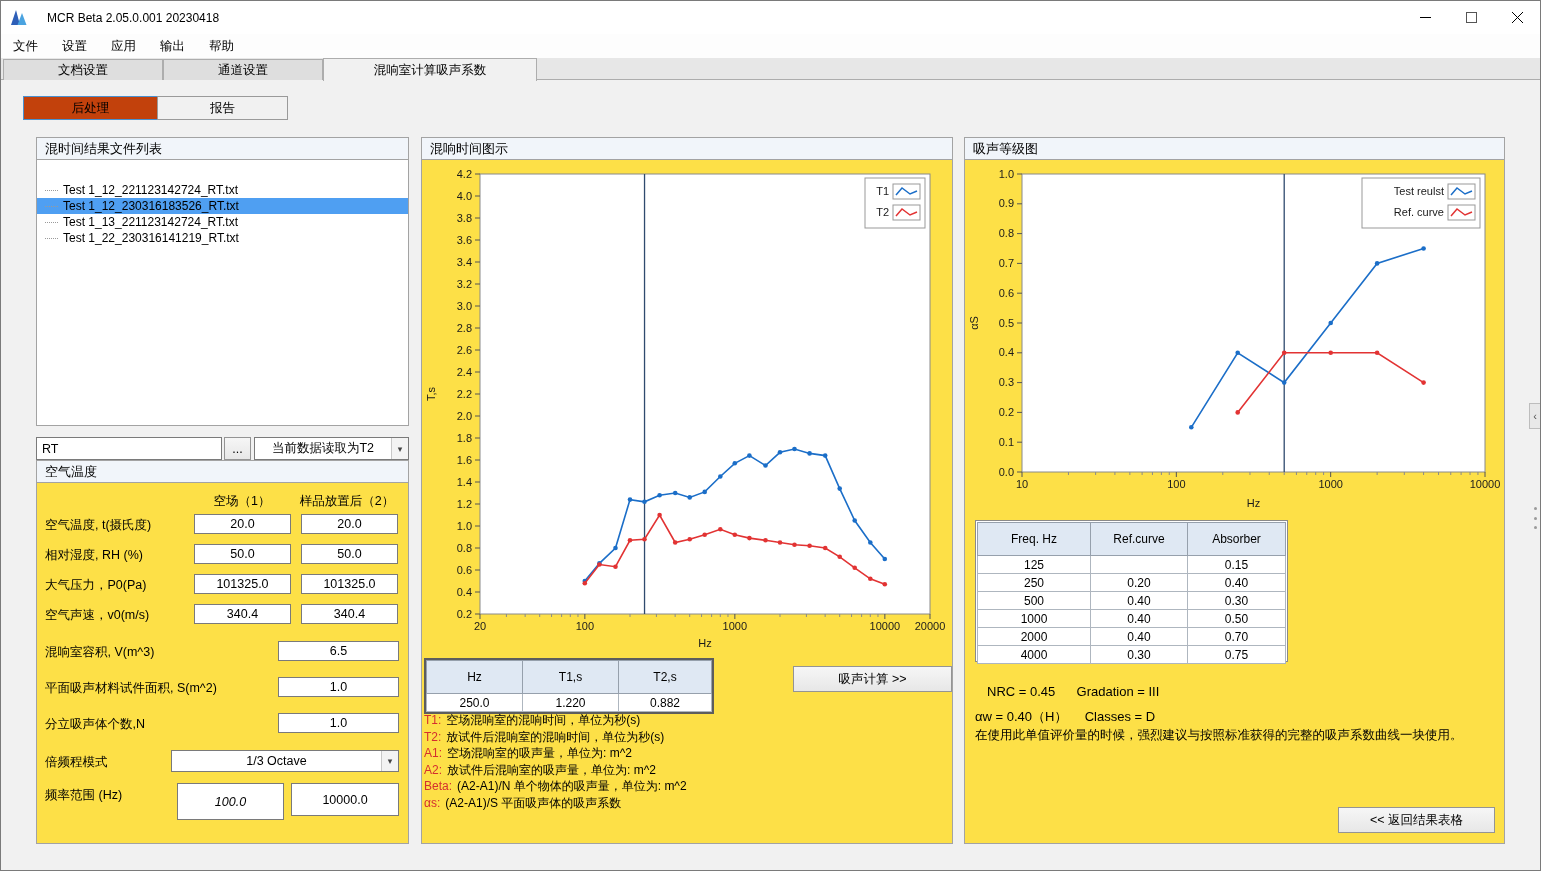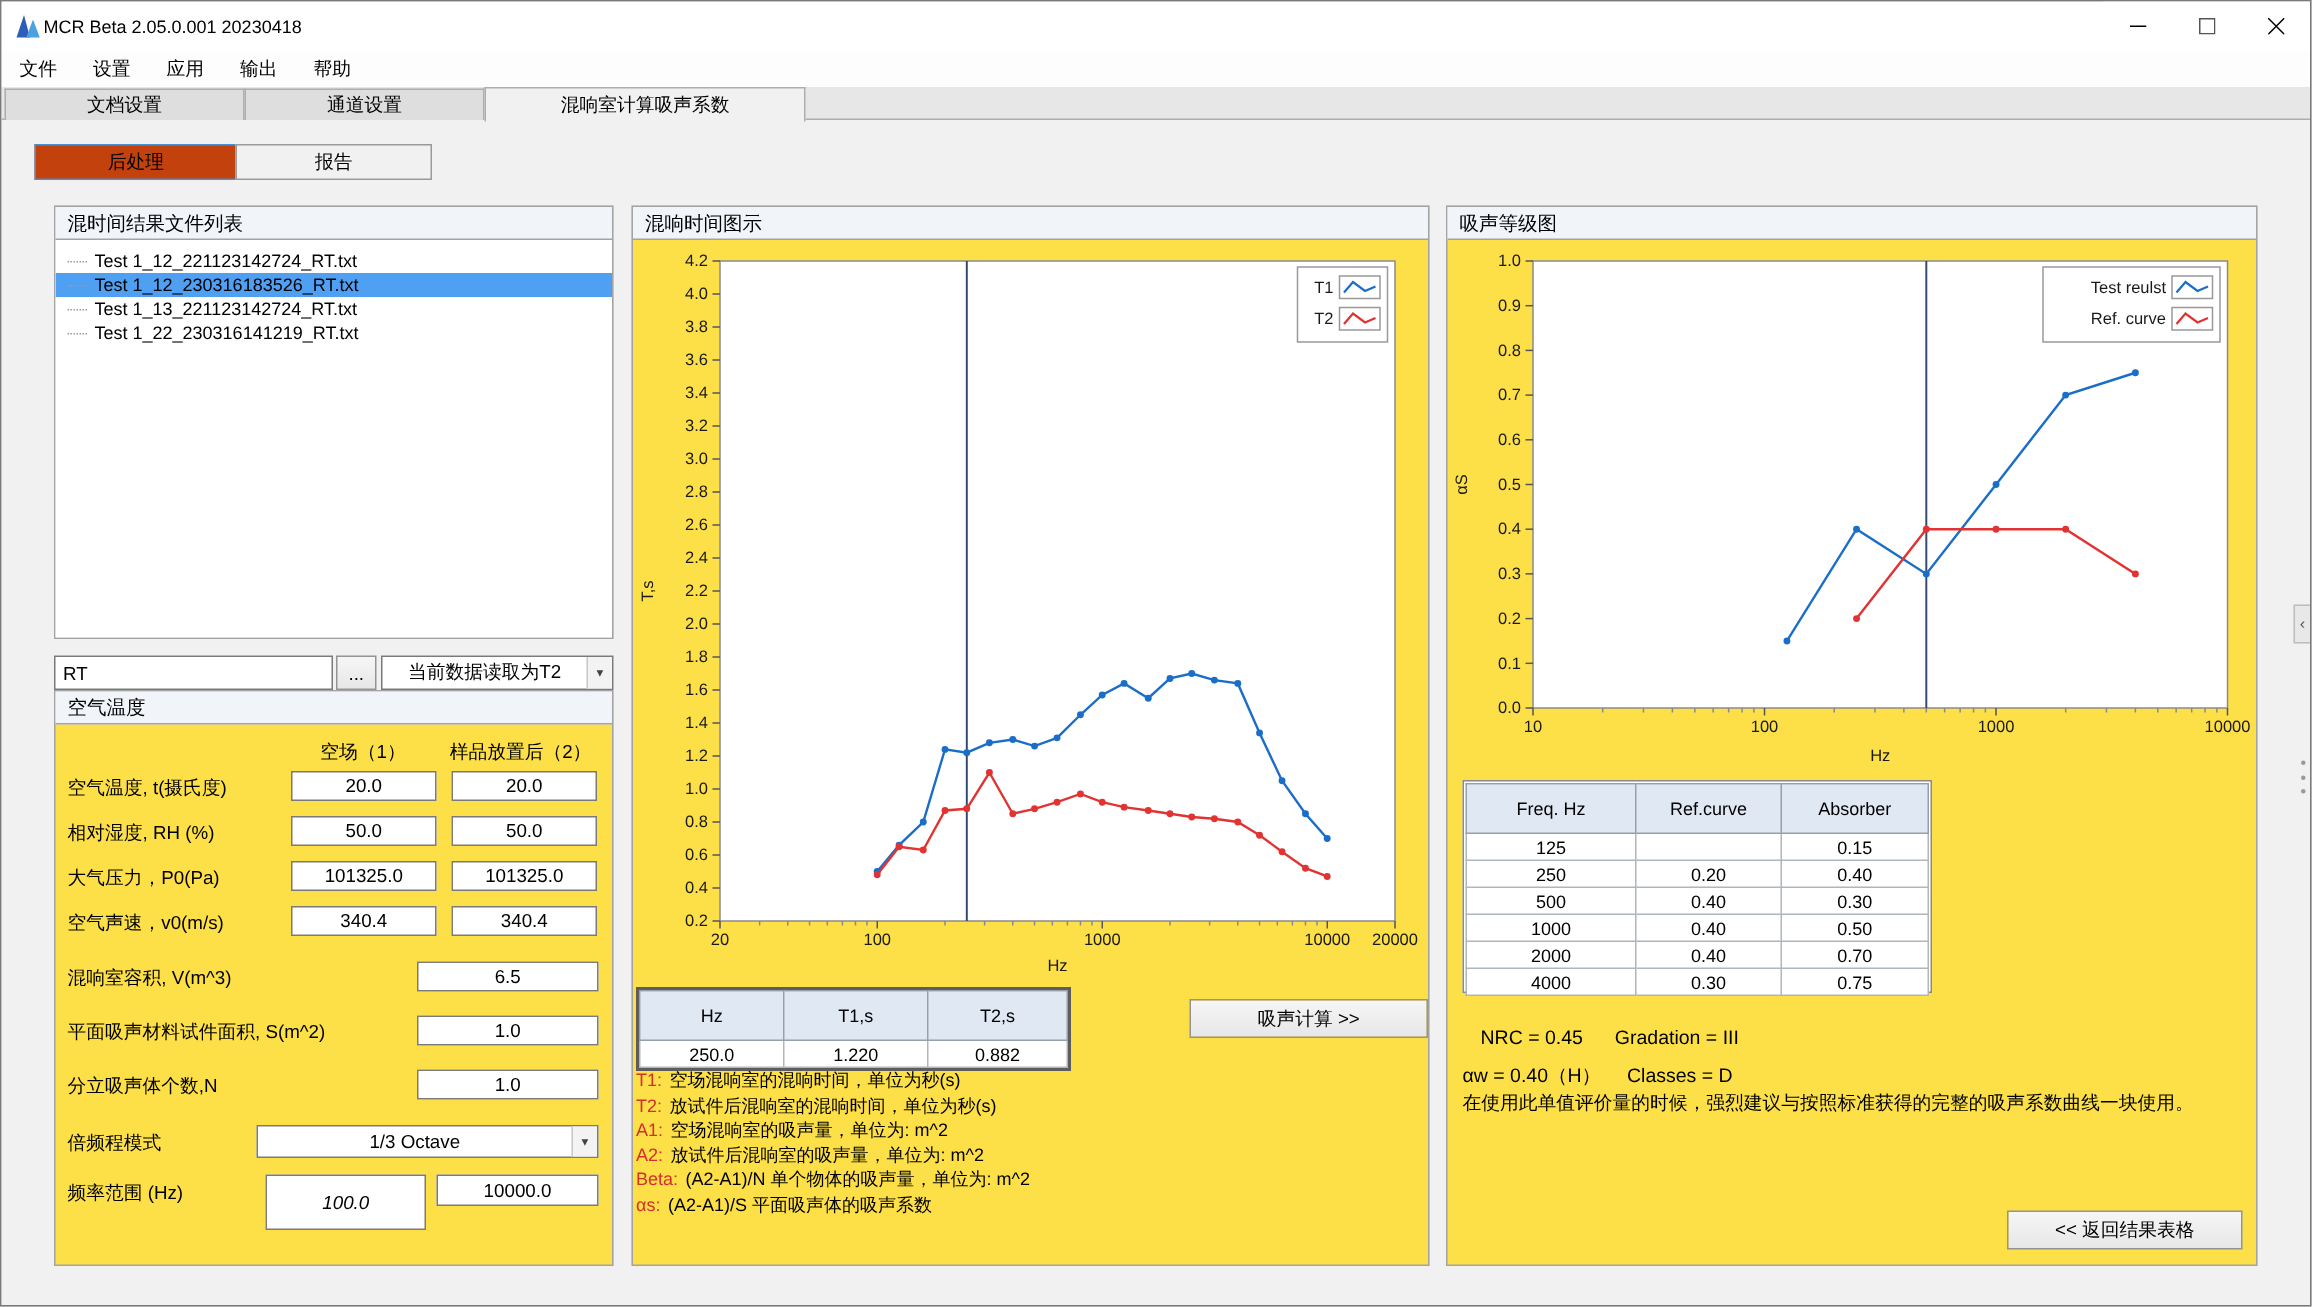--- a/index.html
+++ b/index.html
@@ -3,21 +3,21 @@
 <meta charset="utf-8">
 <style>
   *{margin:0;padding:0;box-sizing:border-box}
   html,body{background:#9a9a9a}
   body{font-family:"Liberation Sans","DejaVu Sans",sans-serif;color:#000}
   .win{position:relative;width:1541px;height:871px;background:#f1f1f1;overflow:hidden;border:1px solid #7a7a7a}
 
   
   .titlebar{position:absolute;left:0;top:0;width:100%;height:33px;background:#ffffff;display:flex;align-items:center}
   .app-icon{margin-left:9px;width:18px;height:18px;flex:0 0 auto}
-  .title-text{margin-left:1px;font-size:12px}
+  .title-text{margin-left:19px;font-size:12px}
   .win-btns{position:absolute;right:0;top:0;height:33px;display:flex}
   .wbtn{width:46px;height:33px;display:flex;align-items:center;justify-content:center;background:#fff}
 
   
   .menubar{position:absolute;left:0;top:33px;width:100%;height:24px;background:#fdfdfd;display:flex;align-items:center;font-size:12.5px}
   .menu-item{padding:0 12px;height:100%;display:flex;align-items:center;cursor:default}
 
   
   .tabstrip{position:absolute;left:0;top:57px;width:100%;height:22px;background:#e7e7e7;border-bottom:1px solid #adadad}
   .tab{position:absolute;top:1px;height:21px;font-size:12.5px;display:flex;align-items:center;justify-content:center;background:#dedede;border:1px solid #adadad;border-bottom:none}
@@ -27,21 +27,21 @@
 
   
   .subtab{position:absolute;height:24px;font-size:12.5px;display:flex;align-items:center;justify-content:center;border:1px solid #9a9a9a;background:#f1f1f1;cursor:default}
   .subtab.active{background:#c2410c;border-color:#4a90cf}
 
   
   .panel{position:absolute;border:1px solid #a3a3a3;background:#fde047}
   .panel-h{position:absolute;left:0;top:0;right:0;height:22px;background:#f1f5fa;border-bottom:1px solid #a3a3a3;display:flex;align-items:center;padding-left:8px;font-size:13px}
 
   
-  .filelist{position:absolute;left:0;top:22px;right:0;bottom:0;background:#fff;font-size:12px;padding-top:6px;overflow:hidden}
+  .filelist{position:absolute;left:0;top:22px;right:0;bottom:0;background:#fff;font-size:12px;padding-top:22px;overflow:hidden}
   .fitem{height:16px;line-height:16px;padding-left:26px;position:relative;white-space:nowrap;cursor:default}
   .fitem::before{content:"";position:absolute;left:8px;top:8px;width:13px;border-top:1px dotted #9a9a9a}
   .fitem.sel{background:#4f9ff2}
 
   
   .tbx{position:absolute;border:1px solid #7a7a7a;background:#fff;font-size:12.5px;padding:0 5px;font-family:inherit;color:#000}
   .tbx.num{text-align:center}
   .btn{position:absolute;background:linear-gradient(#f6f6f6,#e7e7e7);border:1px solid #949494;font-size:12.5px;display:flex;align-items:center;justify-content:center;font-family:inherit;cursor:default}
   .combo{position:absolute;background:#fff;border:1px solid #7a7a7a;font-size:12.5px;display:flex;align-items:center;cursor:default}
   .combo .ctext{flex:1;text-align:center;overflow:hidden;white-space:nowrap}
@@ -175,21 +175,21 @@
     <input class="tbx num" style="left: 241px; top: 252px; width: 121px; height: 20px;" value="1.0">
 
     <span class="clabel" style="top:293px">倍频程模式</span>
     <div class="combo" style="left:134px;top:289px;width:228px;height:22px">
       <span class="ctext">1/3 Octave</span>
       <span class="carrow">▾</span>
     </div>
 
     <span class="clabel" style="top:326px">频率范围 (Hz)</span>
     <input class="tbx num" style="left: 140px; top: 322px; width: 107px; height: 37px; font-style: italic;" value="100.0">
-    <input class="tbx num" style="left: 254px; top: 322px; width: 108px; height: 21px;" value="10000.0">
+    <input class="tbx num" style="left: 254px; top: 322px; width: 108px; height: 33px;" value="10000.0">
   </div>
 
   <div class="panel" style="left:420px;top:136px;width:532px;height:707px">
     <div class="panel-h">
       <span>混响时间图示</span>
     </div>
     <svg id="chart-rt" width="530" height="490" style="position:absolute;left:0;top:22px">
         <rect x="58" y="14" width="450" height="440" fill="#ffffff" stroke="#8a8a8a"></rect>
         <line x1="84.41368885835217" y1="454" x2="84.41368885835217" y2="457" stroke="#8a8a8a"></line>
         <line x1="103.15449934959719" y1="454" x2="103.15449934959719" y2="457" stroke="#8a8a8a"></line>

